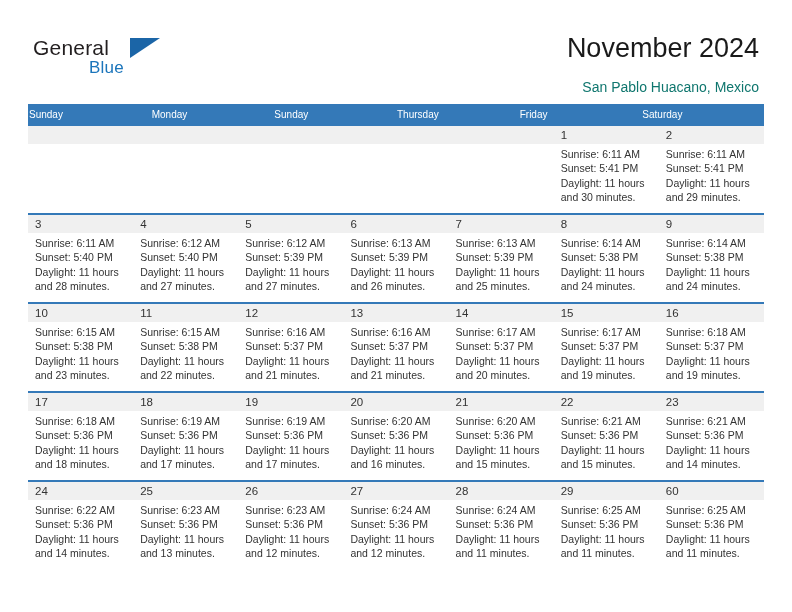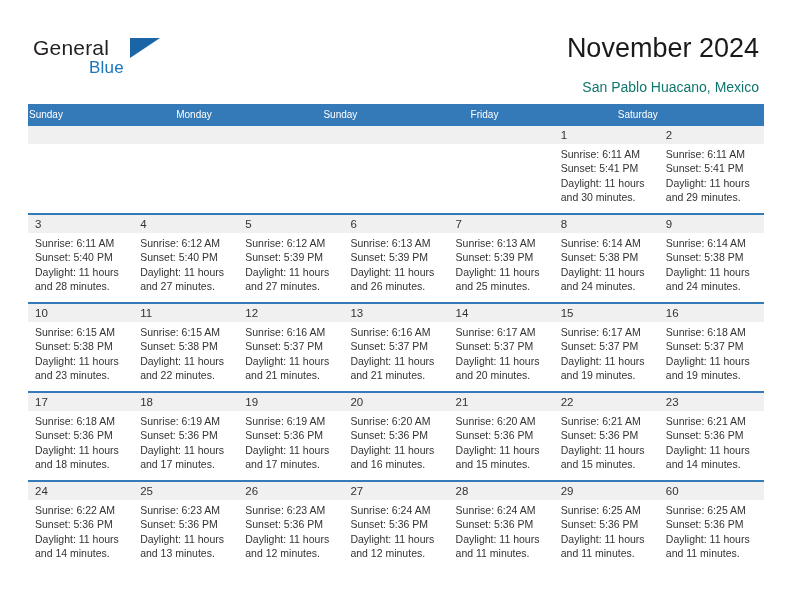--- a/index.html
+++ b/index.html
@@ -180,20 +180,21 @@
     </div>
 
   </div>
 
   <div class="calendar">
 
     <div class="weekday-row">
       <div class="weekday">Sunday</div>
       <div class="weekday">Monday</div>
       <div class="weekday">Sunday</div>
+      <div class="weekday">Thursday</div>
       <div class="weekday">Friday</div>
       <div class="weekday">Saturday</div>
     </div>
 
     <div id="weeks-container">
         <div class="week-row first">
           <div class="daynum-strip">
             <div class="daynum empty-cell"></div>
             <div class="daynum empty-cell"></div>
             <div class="daynum empty-cell"></div>

